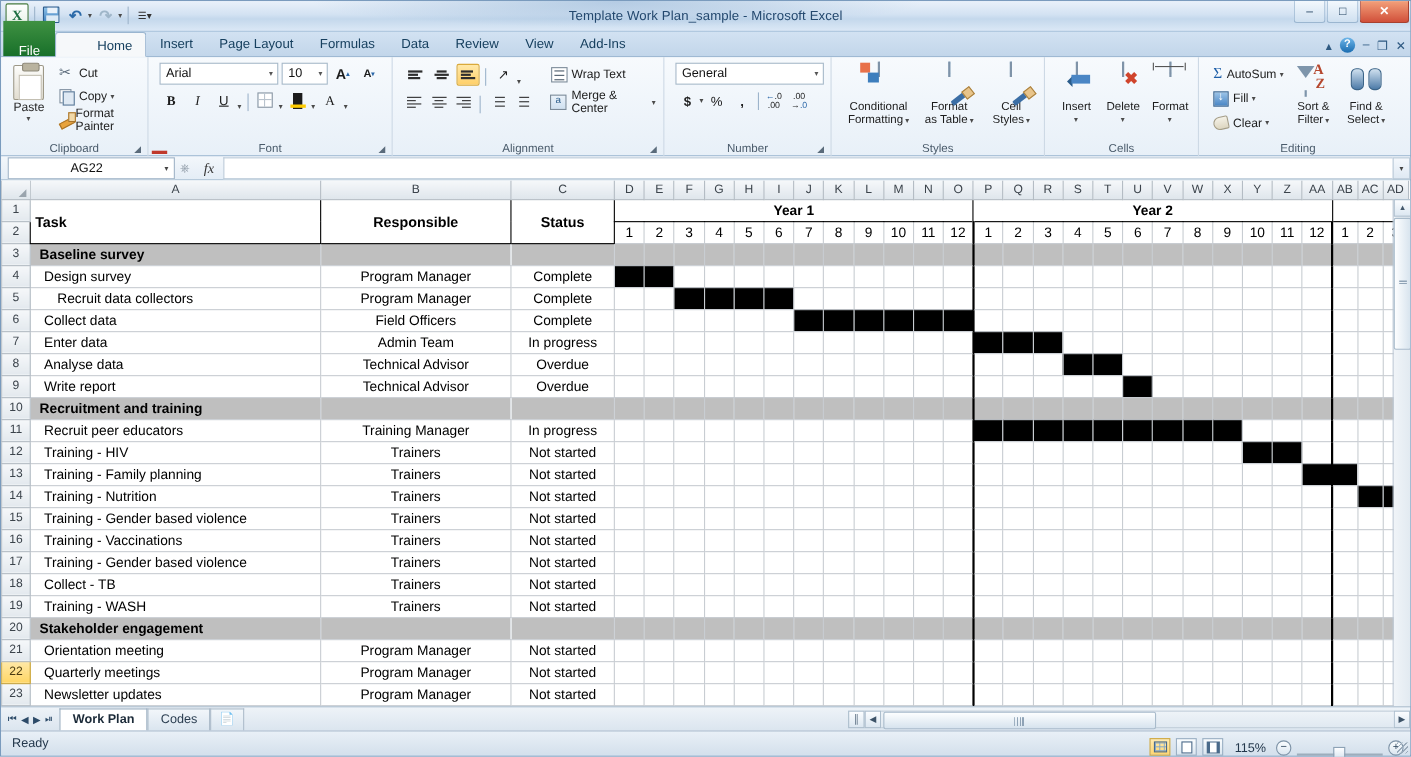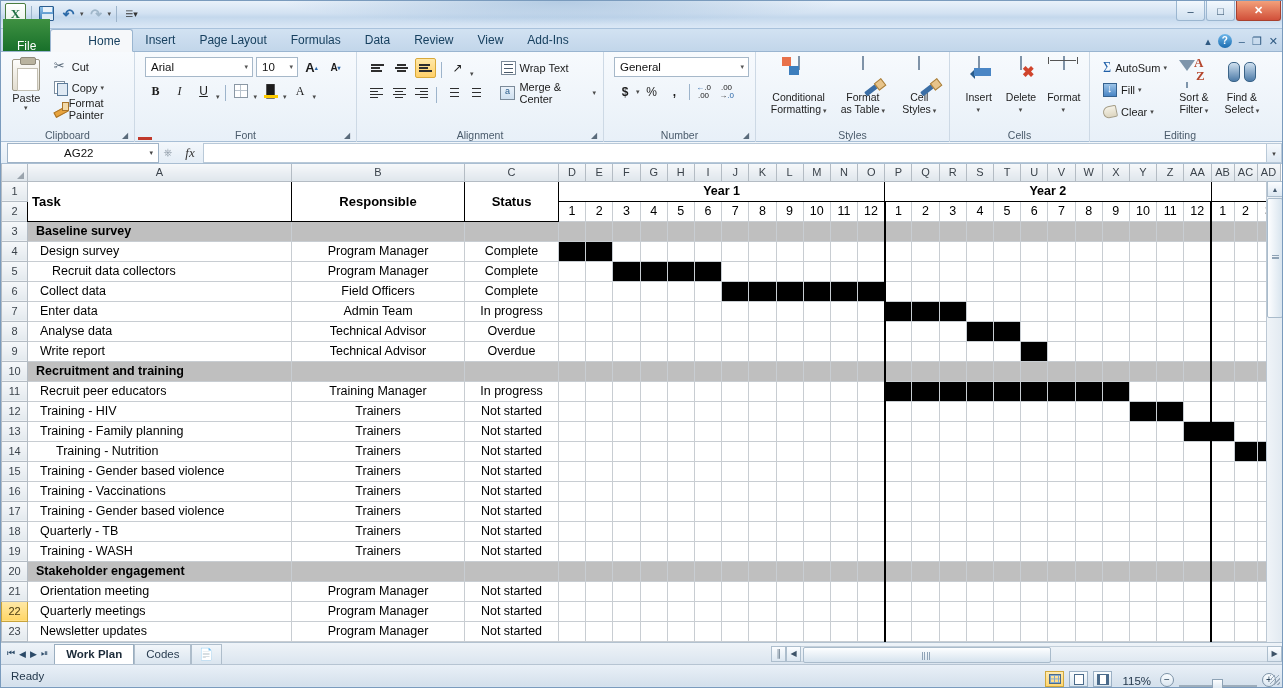--- a/index.html
+++ b/index.html
@@ -270,20 +270,21 @@
       <span class="tiny-caret">▾</span>
       <div class="qbtn">
           <span class="redo-ic">↷</span>
         </div>
       <span class="tiny-caret">▾</span>
       <div class="qsep"></div>
       <div class="qbtn">
           <span class="qmore">☰▾</span>
         </div>
     </div>
+    <div class="title-text">Template Work Plan_sample  -  Microsoft Excel</div>
     <div class="winbtns">
       <div class="wb">–</div>
       <div class="wb">□</div>
       <div class="wb close">✕</div>
     </div>
   </div>
 
   <div class="tabstrip">
     <div class="tab-file">File</div>
     <div class="rtab active">Home</div>
@@ -1056,21 +1057,21 @@
             <td class="gcell"></td>
             <td class="gcell"></td>
             <td class="gcell"></td>
             <td class="gcell bar"></td>
             <td class="gcell bar leftA"></td>
             <td class="gcell"></td>
             <td class="gcell"></td>
           </tr>
           <tr>
             <td class="rowhead">14</td>
-            <td class="cell taskcell" style="padding-left: 28px;">Training - Nutrition</td>
+            <td class="cell taskcell" style="padding-left: 12px;">Training - Nutrition</td>
             <td class="cell respcell">Trainers</td>
             <td class="cell statcell st-notstarted">Not started</td>
             <td class="gcell"></td>
             <td class="gcell"></td>
             <td class="gcell"></td>
             <td class="gcell"></td>
             <td class="gcell"></td>
             <td class="gcell"></td>
             <td class="gcell"></td>
             <td class="gcell"></td>
@@ -1188,21 +1189,21 @@
             <td class="gcell"></td>
             <td class="gcell"></td>
             <td class="gcell"></td>
             <td class="gcell"></td>
             <td class="gcell leftA"></td>
             <td class="gcell"></td>
             <td class="gcell"></td>
           </tr>
           <tr>
             <td class="rowhead">18</td>
-            <td class="cell taskcell" style="padding-left: 12px;">Quarterly - TB</td>
+            <td class="cell taskcell" style="padding-left: 12px;">Collect - TB</td>
             <td class="cell respcell">Trainers</td>
             <td class="cell statcell st-notstarted">Not started</td>
             <td class="gcell"></td>
             <td class="gcell"></td>
             <td class="gcell"></td>
             <td class="gcell"></td>
             <td class="gcell"></td>
             <td class="gcell"></td>
             <td class="gcell"></td>
             <td class="gcell"></td>

